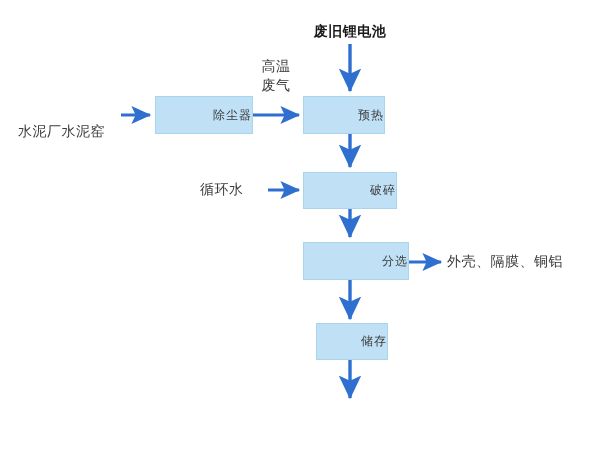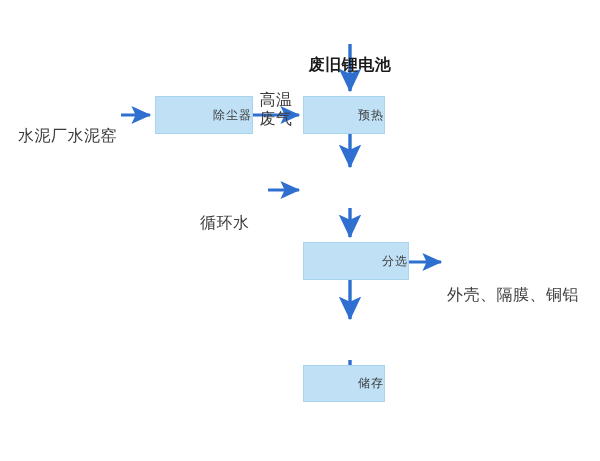--- a/index.html
+++ b/index.html
@@ -34,26 +34,25 @@
     align-items: center;
     justify-content: flex-end;
     color: #3a3a3a;
     font-size: 12px;
     letter-spacing: 1px;
     z-index: 2;
   }
   .label {
     position: absolute;
     color: #3a3a3a;
-    font-size: 16px;
+    font-size: 14px;
     letter-spacing: 0.5px;
     white-space: nowrap;
     line-height: 19px;
     z-index: 3;
-    margin-top: 33px;
   }
   .label.bold {
     font-weight: bold;
     color: #1a1a1a;
   }
   .label.center {
     text-align: center;
     transform: translateX(-50%);
   }
   .label.multiline {
@@ -101,30 +100,33 @@
   </svg>
 
   <div class="node" style="left:155px; top:96px; width:98px; height:38px;">
     <span>除尘器</span>
   </div>
 
   <div class="node" style="left:303px; top:96px; width:82px; height:38px;">
     <span>预热</span>
   </div>
 
+  <div class="node" style="left:303px; top:172px; width:94px; height:37px;">
+    <span>破碎</span>
+  </div>
 
   <div class="node" style="left:303px; top:242px; width:106px; height:38px;">
     <span>分选</span>
   </div>
 
-  <div class="node" style="left:303px; top:323px; width:82px; height:37px;margin-top:42px;">
+  <div class="node" style="left:316px; top:323px; width:72px; height:37px;">
     <span>储存</span>
   </div>
 
-  <div class="label" style="left:18px; top:93px;text-align:right;">水泥厂水泥窑</div>
+  <div class="label" style="left:18px; top:122px;text-align:right;">水泥厂水泥窑</div>
 
   <div class="label multiline center" style="left:276px; top:57px;">高温
 废气</div>
 
   <div class="label bold center" style="left:350px; top:22px;">废旧锂电池</div>
 
   <div class="label" style="left:200px; top:180px;">循环水</div>
 
   <div class="label right" style="left:447px; top:252px;">外壳、隔膜、铜铝</div>
 

